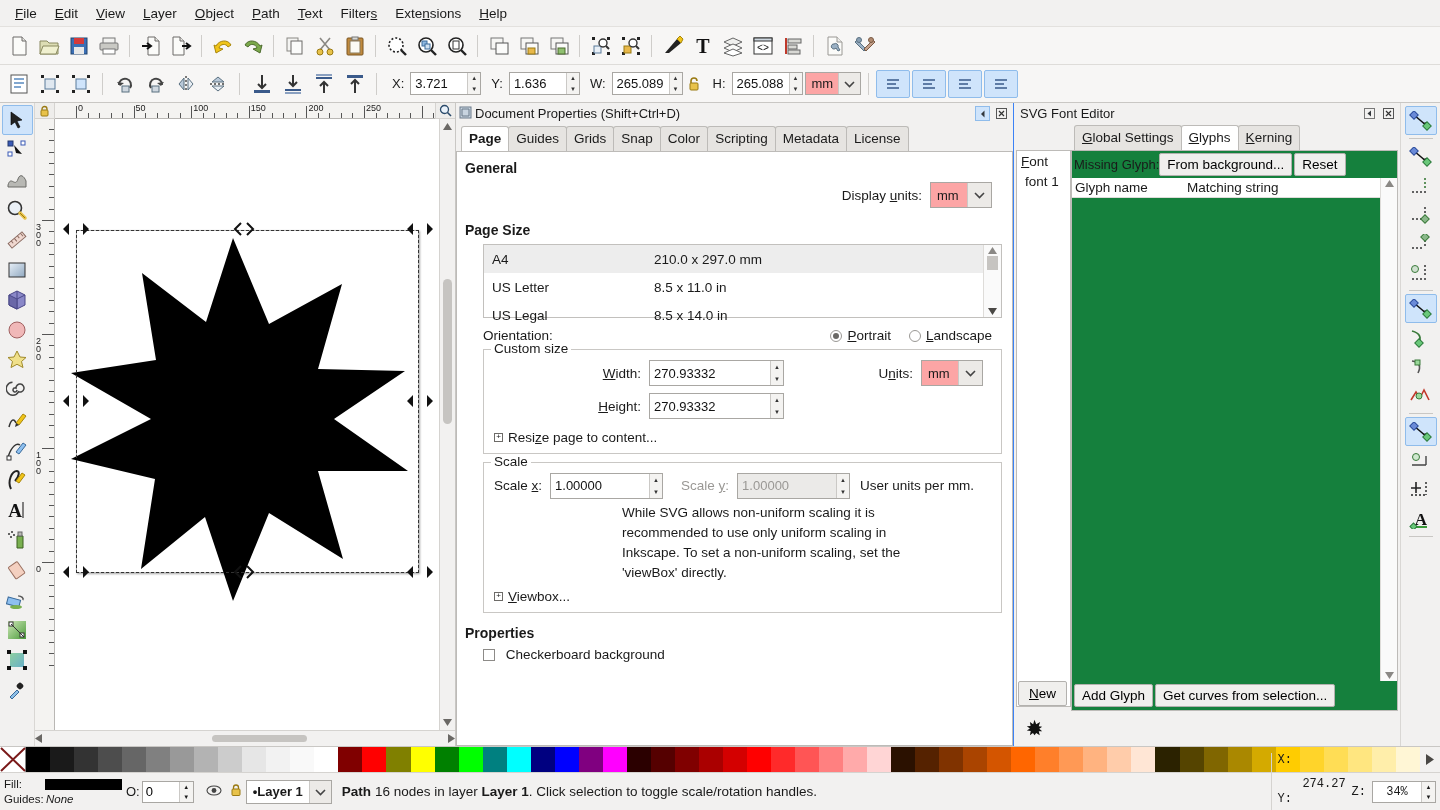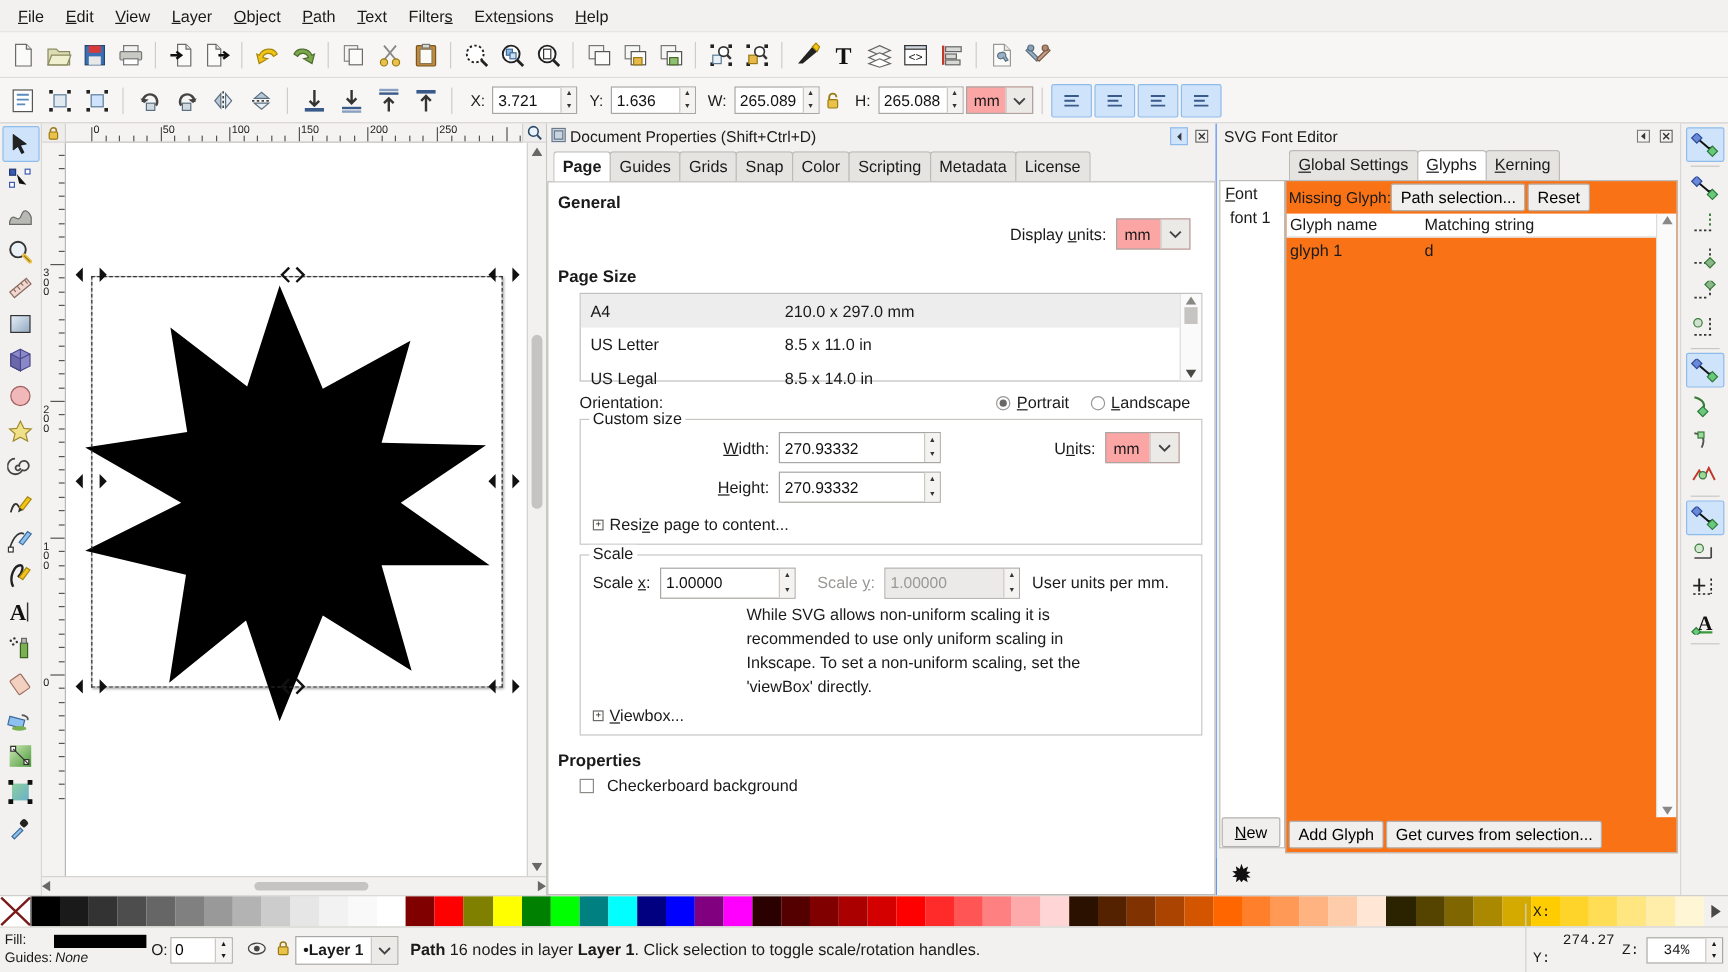--- a/index.html
+++ b/index.html
@@ -181,21 +181,21 @@
   .gray-txt { color:#9a9895; }
 
   
   .fe-wrap { display:flex; height:100%; }
   .fe-left { width:55px; border-right:1px solid #bdbbb8; background:#fff; padding:0; }
   .fe-left .hdr { font-size:13.5px; padding:3px 4px 2px 4px; }
   .fe-left .hdr u { text-decoration:underline; }
   .fe-left .item { font-size:13.5px; padding:3px 4px 3px 8px; }
   .fe-right { flex:1; display:flex; flex-direction:column; min-width:0; }
   .fe-tabs { display:flex; align-items:flex-end; height:26px; padding-left:3px; background:#f2f1f0; }
-  .fe-panel { flex:1; border:1px solid #bdbbb8; background:#f97316; display:flex; flex-direction:column;
+  .fe-panel { flex:1; border:1px solid #bdbbb8; background:#15803d; display:flex; flex-direction:column;
               overflow:hidden; }
   .fe-row1 { display:flex; align-items:center; padding:2px 2px; gap:0; }
   .btn {
     border:1px solid #b3b1ae; background:#f0efed; padding:3px 7px; font-size:13.5px; border-radius:2px;
     white-space:nowrap;
   }
   .btn u { text-decoration:underline; }
   .glyph-table { flex:1; display:flex; min-height:0; }
   .gt-main { flex:1; min-width:0; }
   .gt-head { display:flex; font-size:13.5px; border-bottom:1px solid #dedcd9; background:#fff; }
@@ -1133,32 +1133,28 @@
           </div>
           <div class="fe-right">
             <div class="fe-tabs">
               <div class="tab"><u>G</u>lobal Settings</div>
               <div class="tab active" style="font-weight:400;"><u>G</u>lyphs</div>
               <div class="tab"><u>K</u>erning</div>
             </div>
             <div class="fe-panel">
               <div class="fe-row1">
                 <span>Missing Glyph:</span>
-                <button class="btn">Path selection...</button>
+                <button class="btn">From background...</button>
                 <button class="btn" style="margin-left:2px;">Reset</button>
               </div>
               <div class="glyph-table">
                 <div class="gt-main">
                   <div class="gt-head">
                     <div style="width:112px;">Glyph name</div>
                     <div style="flex:1;">Matching string</div>
-                  </div>
-                  <div class="gt-row">
-                    <div style="width:112px;">glyph 1</div>
-                    <div style="flex:1;">d</div>
                   </div>
                 </div>
                 <div class="gt-sb">
                   <svg width="9" height="7" viewBox="0 0 9 7">
                       <path d="M4.5 0L9 7H0z" fill="#8a8885"></path>
                     </svg>
                   <svg width="9" height="7" viewBox="0 0 9 7">
                       <path d="M4.5 7L0 0h9z" fill="#8a8885"></path>
                     </svg>
                 </div>

